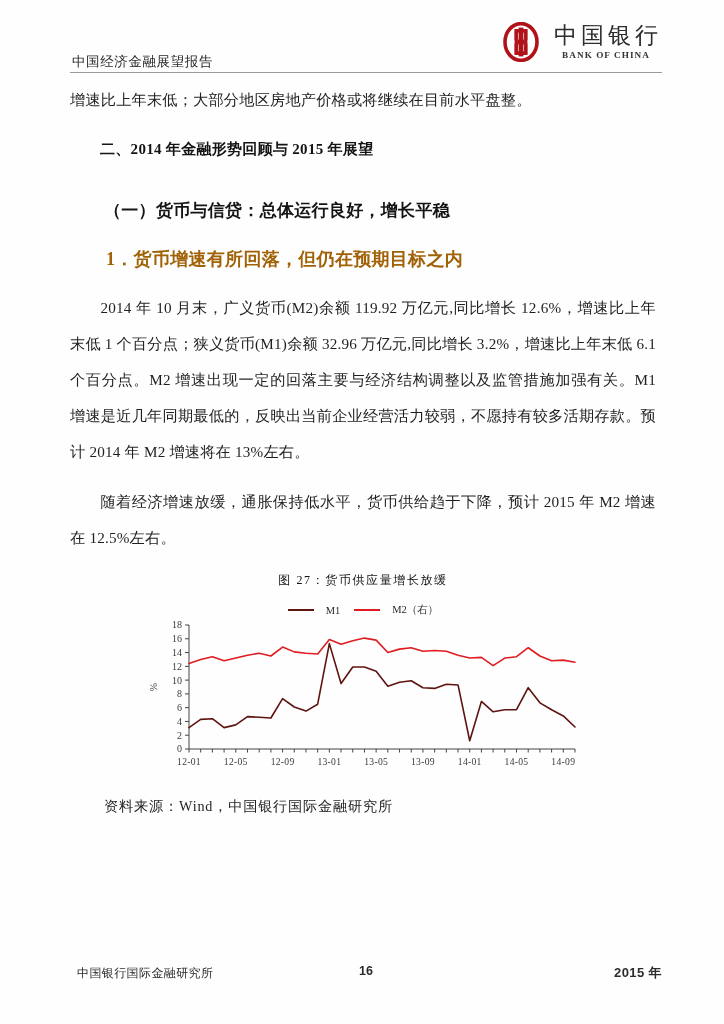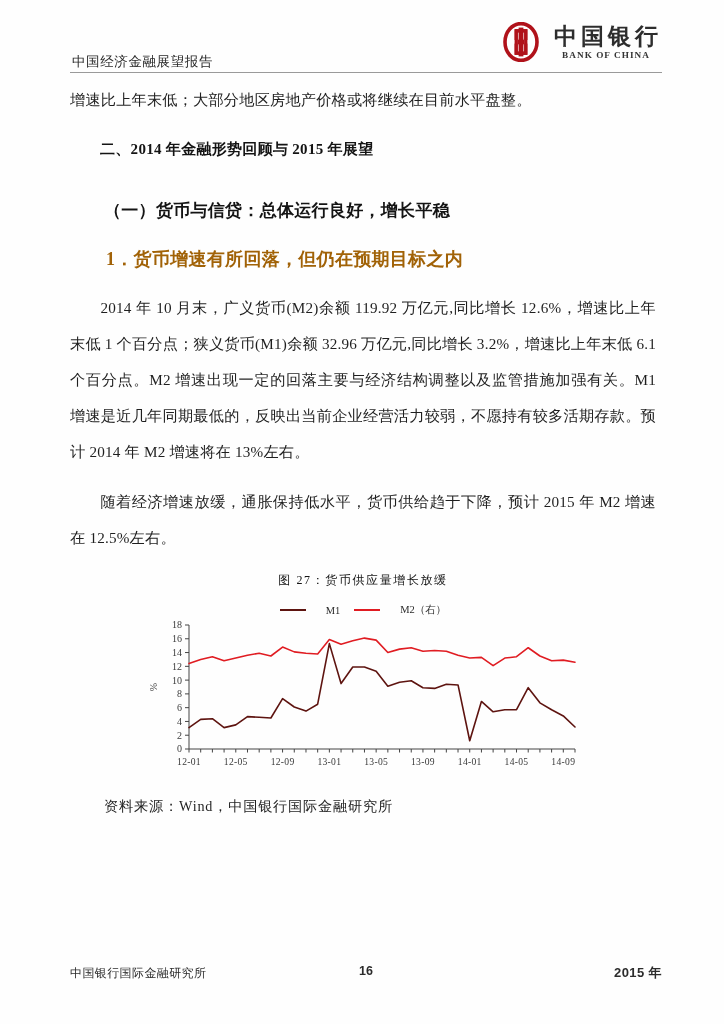--- a/index.html
+++ b/index.html
@@ -59,21 +59,21 @@
     flex-direction: column;
     align-items: center;
     justify-content: center;
   }
   .boc-cn {
     font-size: 23px;
     color: #2d2d2d;
     letter-spacing: 4px;
     line-height: 1;
     font-family: "DejaVu Serif", "Liberation Serif", serif;
-    font-weight: 700;
+    font-weight: 400;
     padding-left: 4px;
     text-align: right;
   }
   .boc-en {
     font-size: 9.2px;
     letter-spacing: 1.05px;
     color: #343434;
     line-height: 1;
     margin-top: 4px;
     font-family: "Liberation Serif", serif;
@@ -143,21 +143,21 @@
   .fig-legend {
     display: flex;
     justify-content: center;
     align-items: center;
     gap: 14px;
     font-size: 10.5px;
     font-family: "Liberation Serif", serif;
     color: #2b2b2b;
     margin-bottom: 2px;
   }
-  .legend-item { display: flex; align-items: center; gap: 20px; }
+  .legend-item { display: flex; align-items: center; gap: 12px; }
   .legend-swatch {
     display: inline-block;
     width: 26px;
     height: 0;
     border-top-width: 2px;
     border-top-style: solid;
   }
   .chart-wrap {
     display: block;
     margin: 0 auto;
@@ -175,21 +175,21 @@
   .footer {
     position: absolute;
     left: 70px;
     right: 62px;
     bottom: 42px;
     display: flex;
     align-items: baseline;
     font-size: 12px;
     color: #2c2c2c;
   }
-  .footer-left { flex: 0 0 auto; letter-spacing: 0.4px; }
+  .footer-left { flex: 0 0 auto; letter-spacing: 0.4px; margin-left: 7px; }
   .footer-center {
     position: absolute;
     left: 50%;
     transform: translateX(-50%);
     font-weight: bold;
     font-family: "Liberation Sans", sans-serif;
     font-size: 12.5px;
   }
   .footer-right {
     margin-left: auto;

